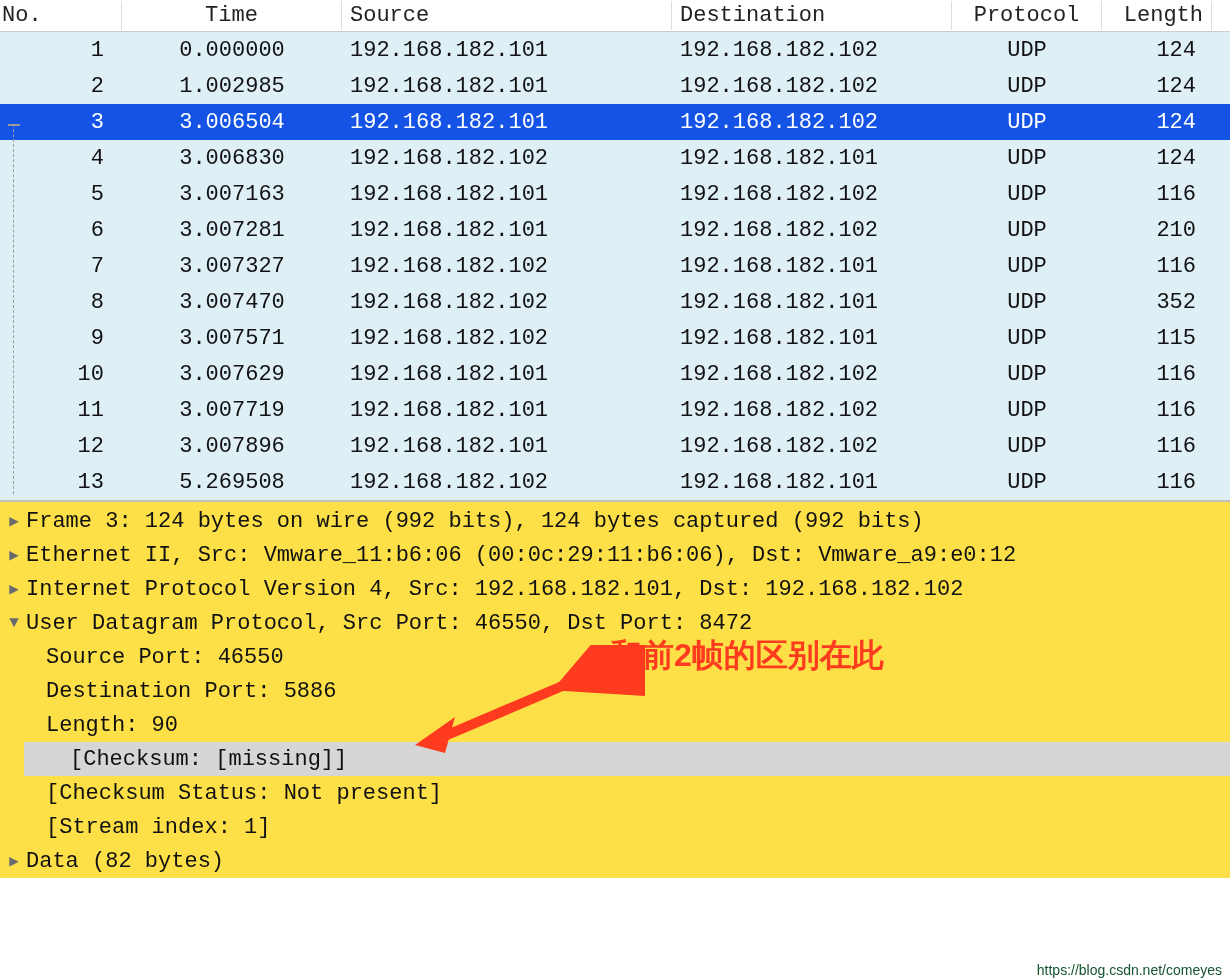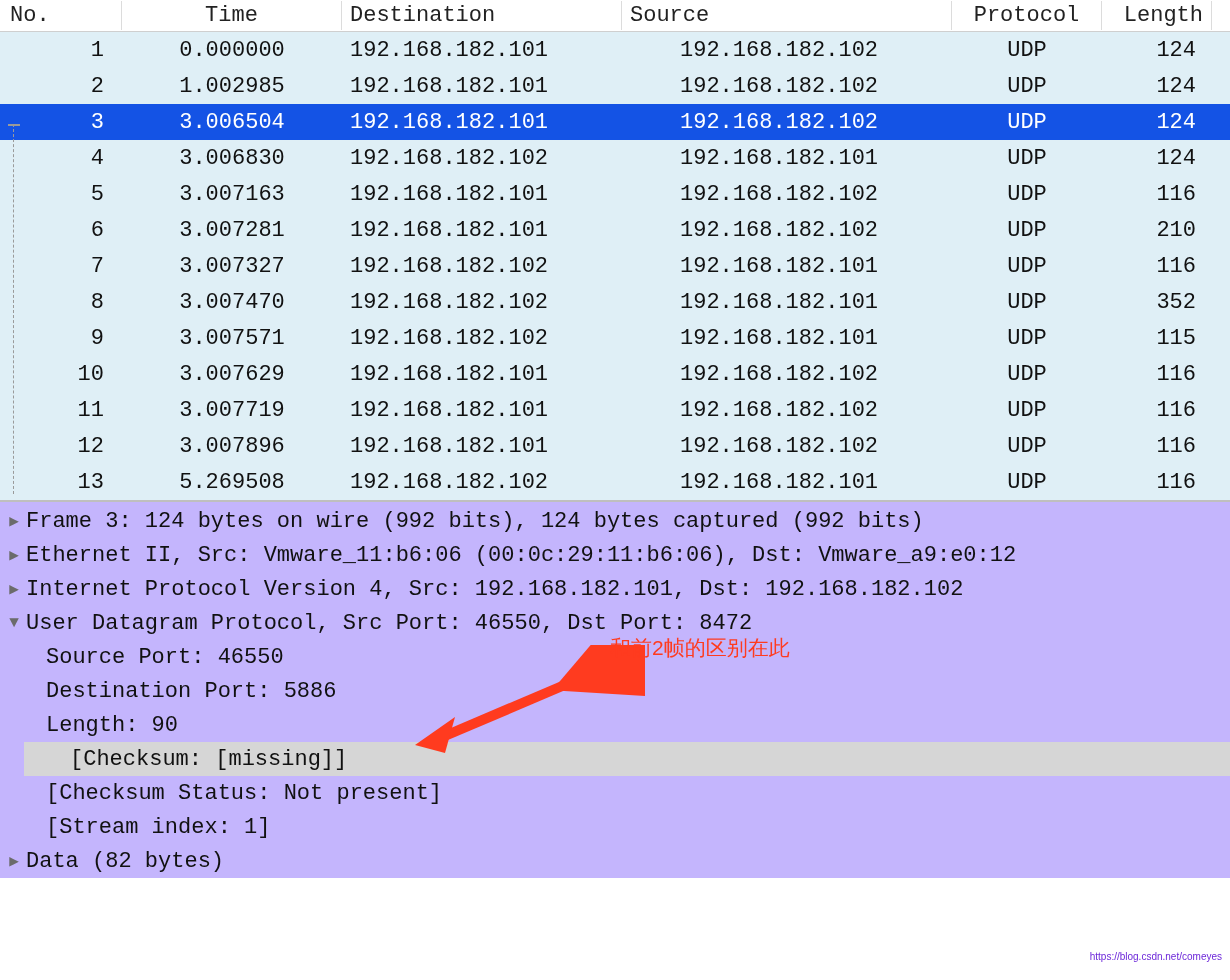--- a/index.html
+++ b/index.html
@@ -49,21 +49,21 @@
     white-space: nowrap;
     font-family: Menlo, Monaco, "Courier New", monospace;
     font-size: 22px;
   }
   .col-no     { width: 122px; text-align: right; padding-right: 18px; }
   .col-time   { width: 220px; text-align: center; }
   .col-src    { width: 330px; text-align: left; }
   .col-dst    { width: 280px; text-align: left; }
   .col-proto  { width: 150px; text-align: center; }
   .col-len    { width: 110px; text-align: right; padding-right: 16px; }
-  .header-row .col-no { text-align: left; padding-left: 10px;}
+  .header-row .col-no { text-align: left; padding-left: 2px;}
   .related-marker {
     position: absolute;
     left: 4px;
     top: 124px;
     width: 18px;
     height: 370px;
     pointer-events: none;
   }
   .related-marker .vline {
     position: absolute;
@@ -75,21 +75,21 @@
   }
   .related-marker .top-t {
     position: absolute;
     left: 4px;
     top: 0;
     width: 12px;
     height: 1px;
     border-top: 2px solid #9a9a9a;
   }
   .detail-pane {
-    background: #c4b5fd;
+    background: #fde047;
     font-family: Menlo, Monaco, "Courier New", monospace;
     font-size: 22px;
     color: #111;
     border-top: 2px solid #bfbfbf;
     padding-top: 2px;
   }
   .detail-line {
     display: flex;
     align-items: center;
     min-height: 34px;
@@ -109,48 +109,49 @@
   }
   .tri.expanded::before { content: "▼"; }
   .tri.collapsed::before { content: "▶"; }
   .indent-1 { padding-left: 46px; }
   .annotation {
     position: absolute;
     left: 610px;
     top: 634px;
     color: #ff3b1f;
     font-family: -apple-system, "PingFang SC", "Helvetica Neue", Arial, sans-serif;
-    font-size: 21px;
+    font-size: 32px;
+    font-weight: bold;
   }
   .arrow {
     position: absolute;
     left: 415px;
     top: 645px;
     width: 230px;
     height: 110px;
     pointer-events: none;
   }
   .watermark {
     position: absolute;
     right: 8px;
-    bottom: 18px;
+    bottom: 2px;
     font-family: Arial, sans-serif;
-    font-size: 10px;
-    color: #6d28d9;
+    font-size: 14px;
+    color: #14532d;
   }
 </style>
 </head>
 <body>
 
 <div class="packet-list">
   <div class="header-row">
     <div class="col col-no">No.</div>
     <div class="col col-time">Time</div>
+    <div class="col col-src">Source</div>
     <div class="col col-dst">Destination</div>
-    <div class="col col-src">Source</div>
     <div class="col col-proto">Protocol</div>
     <div class="col col-len">Length</div>
   </div>
   <div id="packet-rows">
       <div class="row">
         <div class="col col-no">1</div>
         <div class="col col-time">0.000000</div>
         <div class="col col-src">192.168.182.101</div>
         <div class="col col-dst">192.168.182.102</div>
         <div class="col col-proto">UDP</div>

